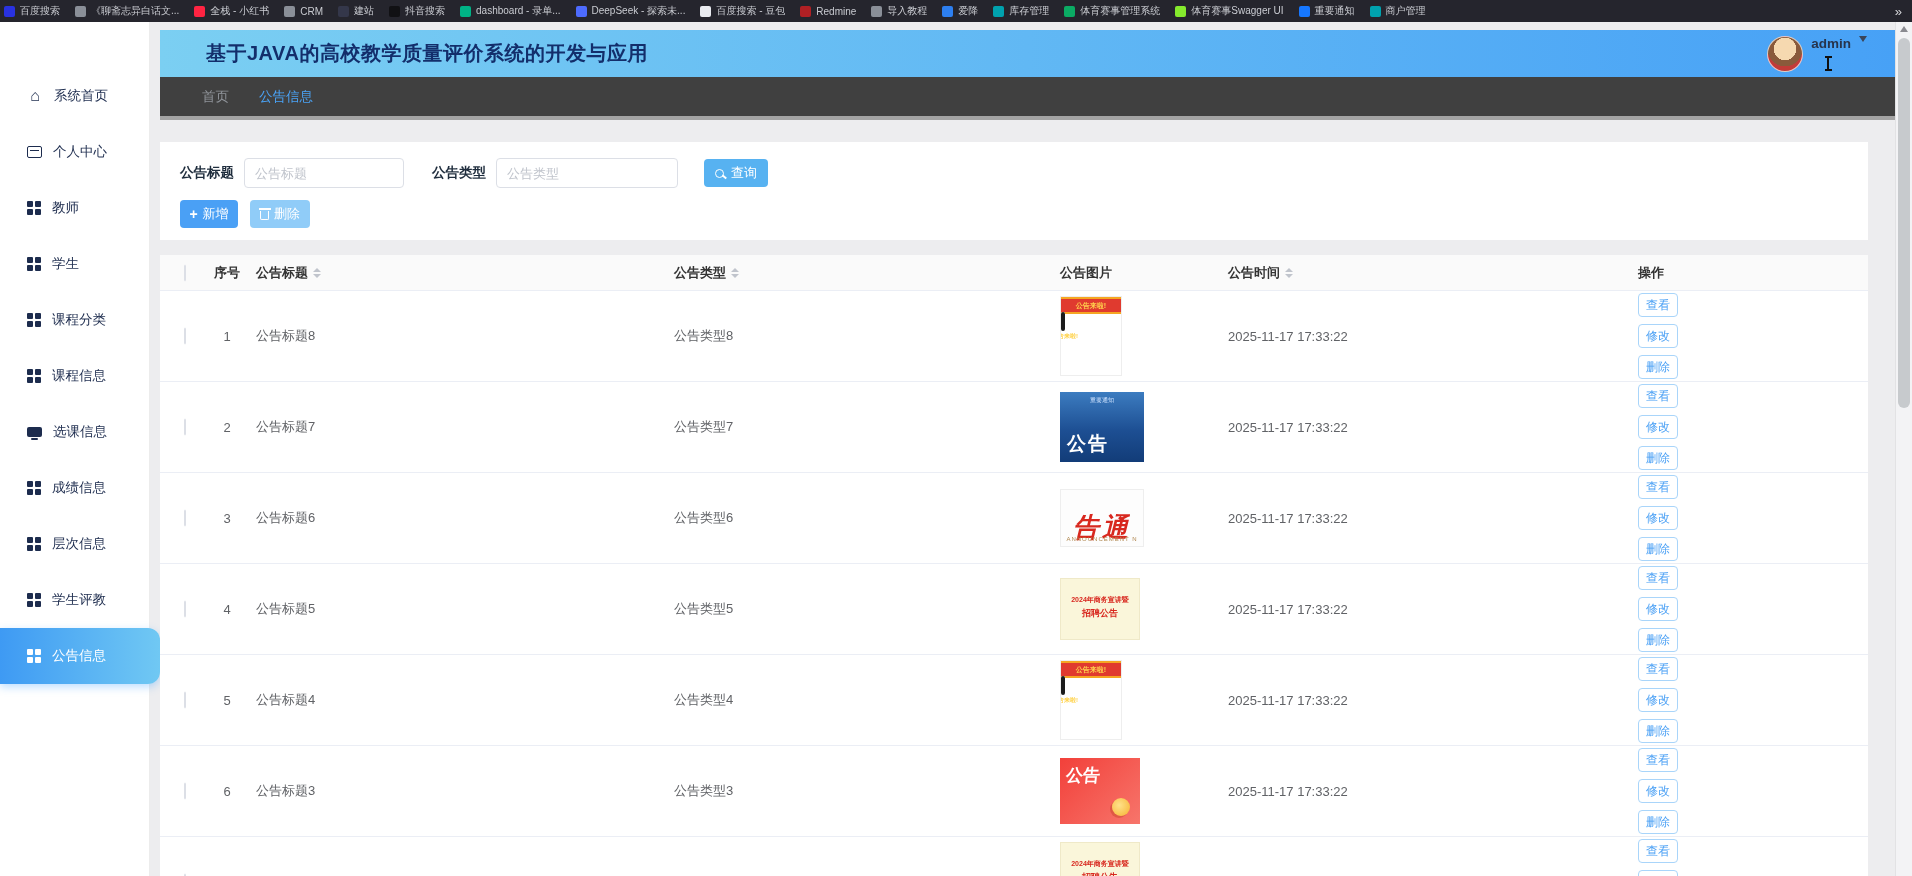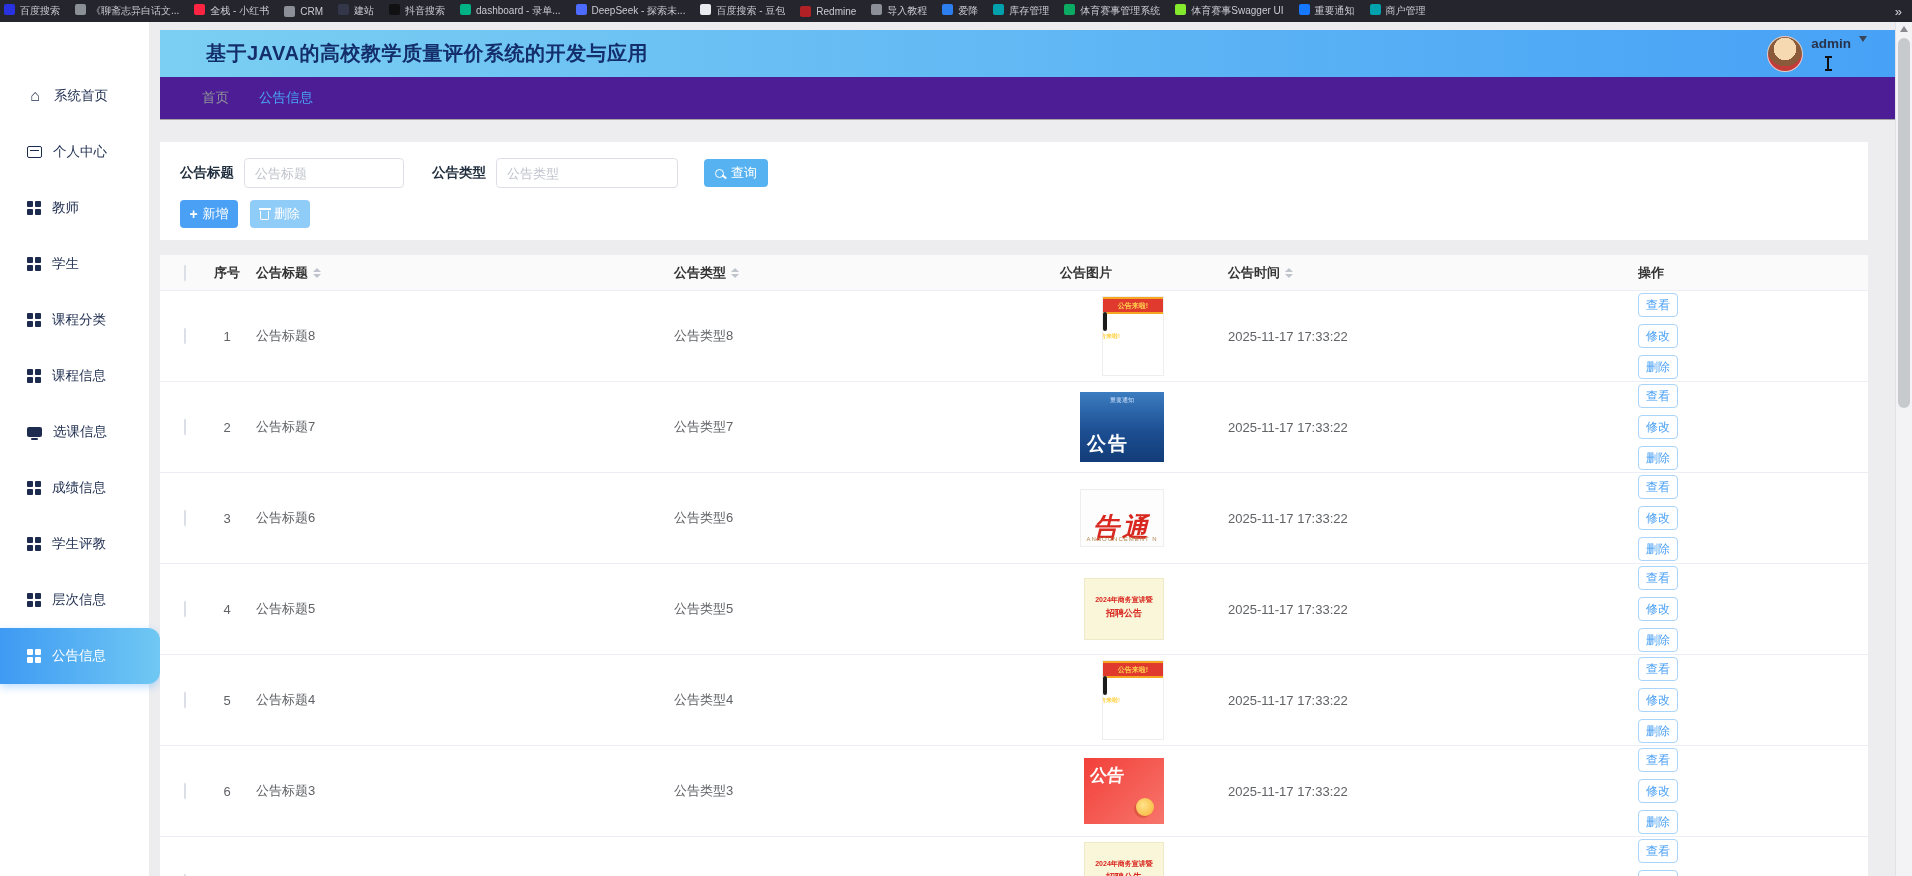--- a/index.html
+++ b/index.html
@@ -2,21 +2,21 @@
 <html><head>
 <meta charset="utf-8">
 <style>
   * { margin:0; padding:0; box-sizing:border-box; }
   html,body { width:1912px; height:876px; overflow:hidden; font-family:"Liberation Sans", sans-serif; }
   #canvas { position:relative; width:1912px; height:876px; background:#ededef; overflow:hidden; }
 
   
   .bm-bar { position:absolute; left:0; top:0; width:1912px; height:22px; background:#25252d;
             display:flex; align-items:center; padding:0 10px 0 4px; gap:15px; overflow:hidden; }
-  .bm-item { display:flex; gap:5px; color:#c9cbd1; font-size:10px; white-space:nowrap; cursor:pointer; }
+  .bm-item { display:flex; align-items:center; gap:5px; color:#c9cbd1; font-size:10px; white-space:nowrap; cursor:pointer; }
   .bm-ico { width:11px; height:11px; border-radius:2px; flex:0 0 auto; }
   .bm-more { margin-left:auto; color:#d6d7da; font-size:13px; cursor:pointer; }
 
   
   .sidebar { position:absolute; left:0; top:22px; width:150px; height:854px; background:#fff; border-right:1px solid #ececec; padding-top:46px; }
   .side-item { height:56px; display:flex; align-items:center; padding-left:27px; gap:11px;
                color:#1d2c4e; font-size:13.5px; cursor:pointer; }
   .side-item.active { width:160px; color:#fff; background:linear-gradient(90deg,#3e9af3,#70c8f3);
                       border-radius:0 12px 12px 0; box-shadow:0 3px 8px rgba(64,158,255,.35); }
   .ic-home { font-size:16px; line-height:14px; width:16px; text-align:center; }
@@ -35,21 +35,21 @@
   .hdr-user { position:absolute; right:28px; display:flex; align-items:flex-start; gap:8px; cursor:pointer;font-weight:bold; }
   .avatar { width:36px; height:36px; border-radius:50%; border:1px solid rgba(255,255,255,.7);
             background:radial-gradient(circle at 50% 35%, #f6d9b0 0 40%, #8a5a3b 41% 62%, #c23b38 63% 100%); }
   .hdr-user-name { font-size:13.5px; color:#27344c; }
   .caret-down { width:0; height:0; border-left:4.5px solid transparent; border-right:4.5px solid transparent; border-top:6px solid #3a4458; }
   .ibeam { position:absolute; right:66px; top:26px; width:2px; height:15px; background:#101010; }
   .ibeam::before,.ibeam::after { content:''; position:absolute; left:-2.5px; width:7px; height:2px; background:#101010; }
   .ibeam::after { bottom:0; }
 
   
-  .tabbar { position:absolute; left:160px; top:77px; width:1735px; height:43px; background:#4c1d95; border-bottom:1px solid #a3a3a3;
+  .tabbar { position:absolute; left:160px; top:77px; width:1735px; height:43px; background:#404040; border-bottom:4px solid #a3a3a3;
             display:flex; align-items:center; gap:30px; padding-left:42px; font-size:13.5px; }
   .tab { color:#8f9399; cursor:pointer; }
   .tab.active { color:#4aa3f6; }
 
   
   .search-card { position:absolute; left:160px; top:142px; width:1708px; height:98px; background:#fff; }
   .search-row { position:absolute; left:20px; top:16px; display:flex; align-items:center; }
   .f-label { font-size:13.5px; font-weight:bold; color:#1f2d3d; margin-right:10px; }
   .f-input { width:160px; height:30px; border:1px solid #dcdfe6; border-radius:4px; padding:0 10px; font-size:13px; color:#606266; outline:none; }
   .f-input::placeholder { color:#c0c4cc; }
@@ -65,21 +65,21 @@
   .ic-plus { font-size:14px; font-weight:bold; line-height:1; }
   .ic-trash { width:9px; height:9px; border:1.2px solid #fff; border-top:none; border-radius:0 0 2px 2px; position:relative; margin-top:3px; }
   .ic-trash::before { content:''; position:absolute; top:-3px; left:-2.5px; width:12px; height:1.5px; background:#fff; }
 
   
   .table-card { position:absolute; left:160px; top:255px; width:1708px; height:720px; background:#fff; }
   .t-hdr { position:relative; height:36px; background:#fafafa; border-bottom:1px solid #ebeef5; font-size:13px; font-weight:bold; color:#333; }
   .t-row { position:relative; height:91px; border-bottom:1px solid #ebeef5; font-size:13px; color:#606266; }
   .cell { position:absolute; top:50%; transform:translateY(-50%); white-space:nowrap; }
   .c-check { left:24px; } .c-no { left:52px; width:30px; text-align:center; }
-  .c-title { left:96px; } .c-type { left:514px; } .c-img { left:900px; width:104px; display:flex; justify-content:flex-end; }
+  .c-title { left:96px; } .c-type { left:514px; } .c-img { left:900px; width:104px; display:flex; justify-content:flex-start; }
   .c-time { left:1068px; } .c-act { left:1478px; display:flex; gap:7px;flex-direction:column; }
   .chk { width:14px; height:14px; border:1px solid #dcdfe6; border-radius:2px; background:#fff; cursor:pointer; }
   .sort { display:inline-flex; flex-direction:column; gap:2px; margin-left:5px; vertical-align:middle; }
   .sort i { width:0; height:0; border-left:4px solid transparent; border-right:4px solid transparent; }
   .sort .up { border-bottom:4px solid #c0c4cc; } .sort .dn { border-top:4px solid #c0c4cc; }
   .abtn { height:24px; padding:0 7px; background:#fff; border:1px solid #a9d5fa; border-radius:4px;
           color:#4aa0f5; font-size:12px; cursor:pointer; font-family:inherit; display:flex; align-items:center; }
 
   
   .thumb { overflow:hidden; position:relative; flex:0 0 auto; }
@@ -214,25 +214,25 @@
     <div class="side-item">
         <span class="ic-monitor"></span>
         <span>选课信息</span>
       </div>
     <div class="side-item">
         <span class="ic-grid"></span>
         <span>成绩信息</span>
       </div>
     <div class="side-item">
         <span class="ic-grid"></span>
+        <span>层次信息</span>
+      </div>
+    <div class="side-item">
+        <span class="ic-grid"></span>
         <span>学生评教</span>
-      </div>
-    <div class="side-item">
-        <span class="ic-grid"></span>
-        <span>层次信息</span>
       </div>
     <div class="side-item active">
         <span class="ic-grid"></span>
         <span>公告信息</span>
       </div>
   </nav>
 
   <div class="hdr">
     <div class="hdr-title">基于JAVA的高校教学质量评价系统的开发与应用</div>
     <div class="hdr-user">

